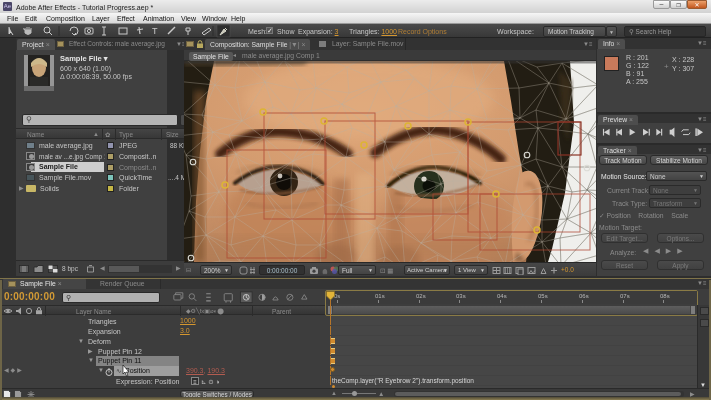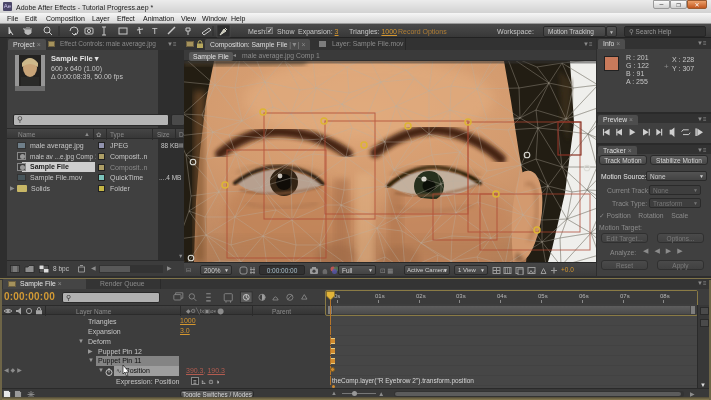--- a/index.html
+++ b/index.html
@@ -66,21 +66,21 @@
   <div class="a tx" style="left:349px;top:3px">Triangles: <span class="or" style="text-decoration:underline">1000</span></div>
   <div class="a orl" style="left:398px;top:3px;font-size:7px;line-height:9px">Record Options</div>
   <div class="a tx" style="left:497px;top:3px">Workspace:</div>
   <div class="a drop" style="left:543px;top:1.5px;width:63px;height:11px;line-height:10px;padding-left:4px">Motion Tracking</div>
   <div class="a drop" style="left:606px;top:1.5px;width:11px;height:11px;color:#bbb;font-size:5px;line-height:10px;text-align:center">▼</div>
   <div class="a inset" style="left:624px;top:1.5px;width:82px;height:11px;font-size:6.5px;line-height:10px;padding-left:4px;color:#9a9a9a">⚲ Search Help</div>
 </div>
 
 <div class="a" style="left:0;top:38px;width:711px;height:240px;background:#2e2e2e"></div>
 
-<div class="a" style="left:7px;top:38px;width:151px;height:238px;background:#404040">
+<div class="a" style="left:16px;top:38px;width:151px;height:238px;background:#404040">
   <div class="a" style="left:0;top:0;width:183px;height:12px;background:#323232">
     <div class="a tab" style="left:1px;top:1px;height:11px">Project <span class="dim">×</span></div>
     <div class="a" style="left:41px;top:3px;width:7px;height:6px;background:#a5925c;border:1px solid #6e6140"></div>
     <div class="a tx dim" style="left:53px;top:1px;font-size:6.5px">Effect Controls: male average.jpg</div>
     <div class="a tx dim" style="left:160px;top:2px;font-size:6px">▼≡</div>
   </div>
 
   <div class="a" style="left:8px;top:17px;width:30px;height:31px;background:#1c1c1c">
     <div class="a" style="left:0;top:0;width:4px;height:31px;background:#969696"></div>
     <div class="a" style="left:26px;top:0;width:4px;height:31px;background:#969696"></div>

